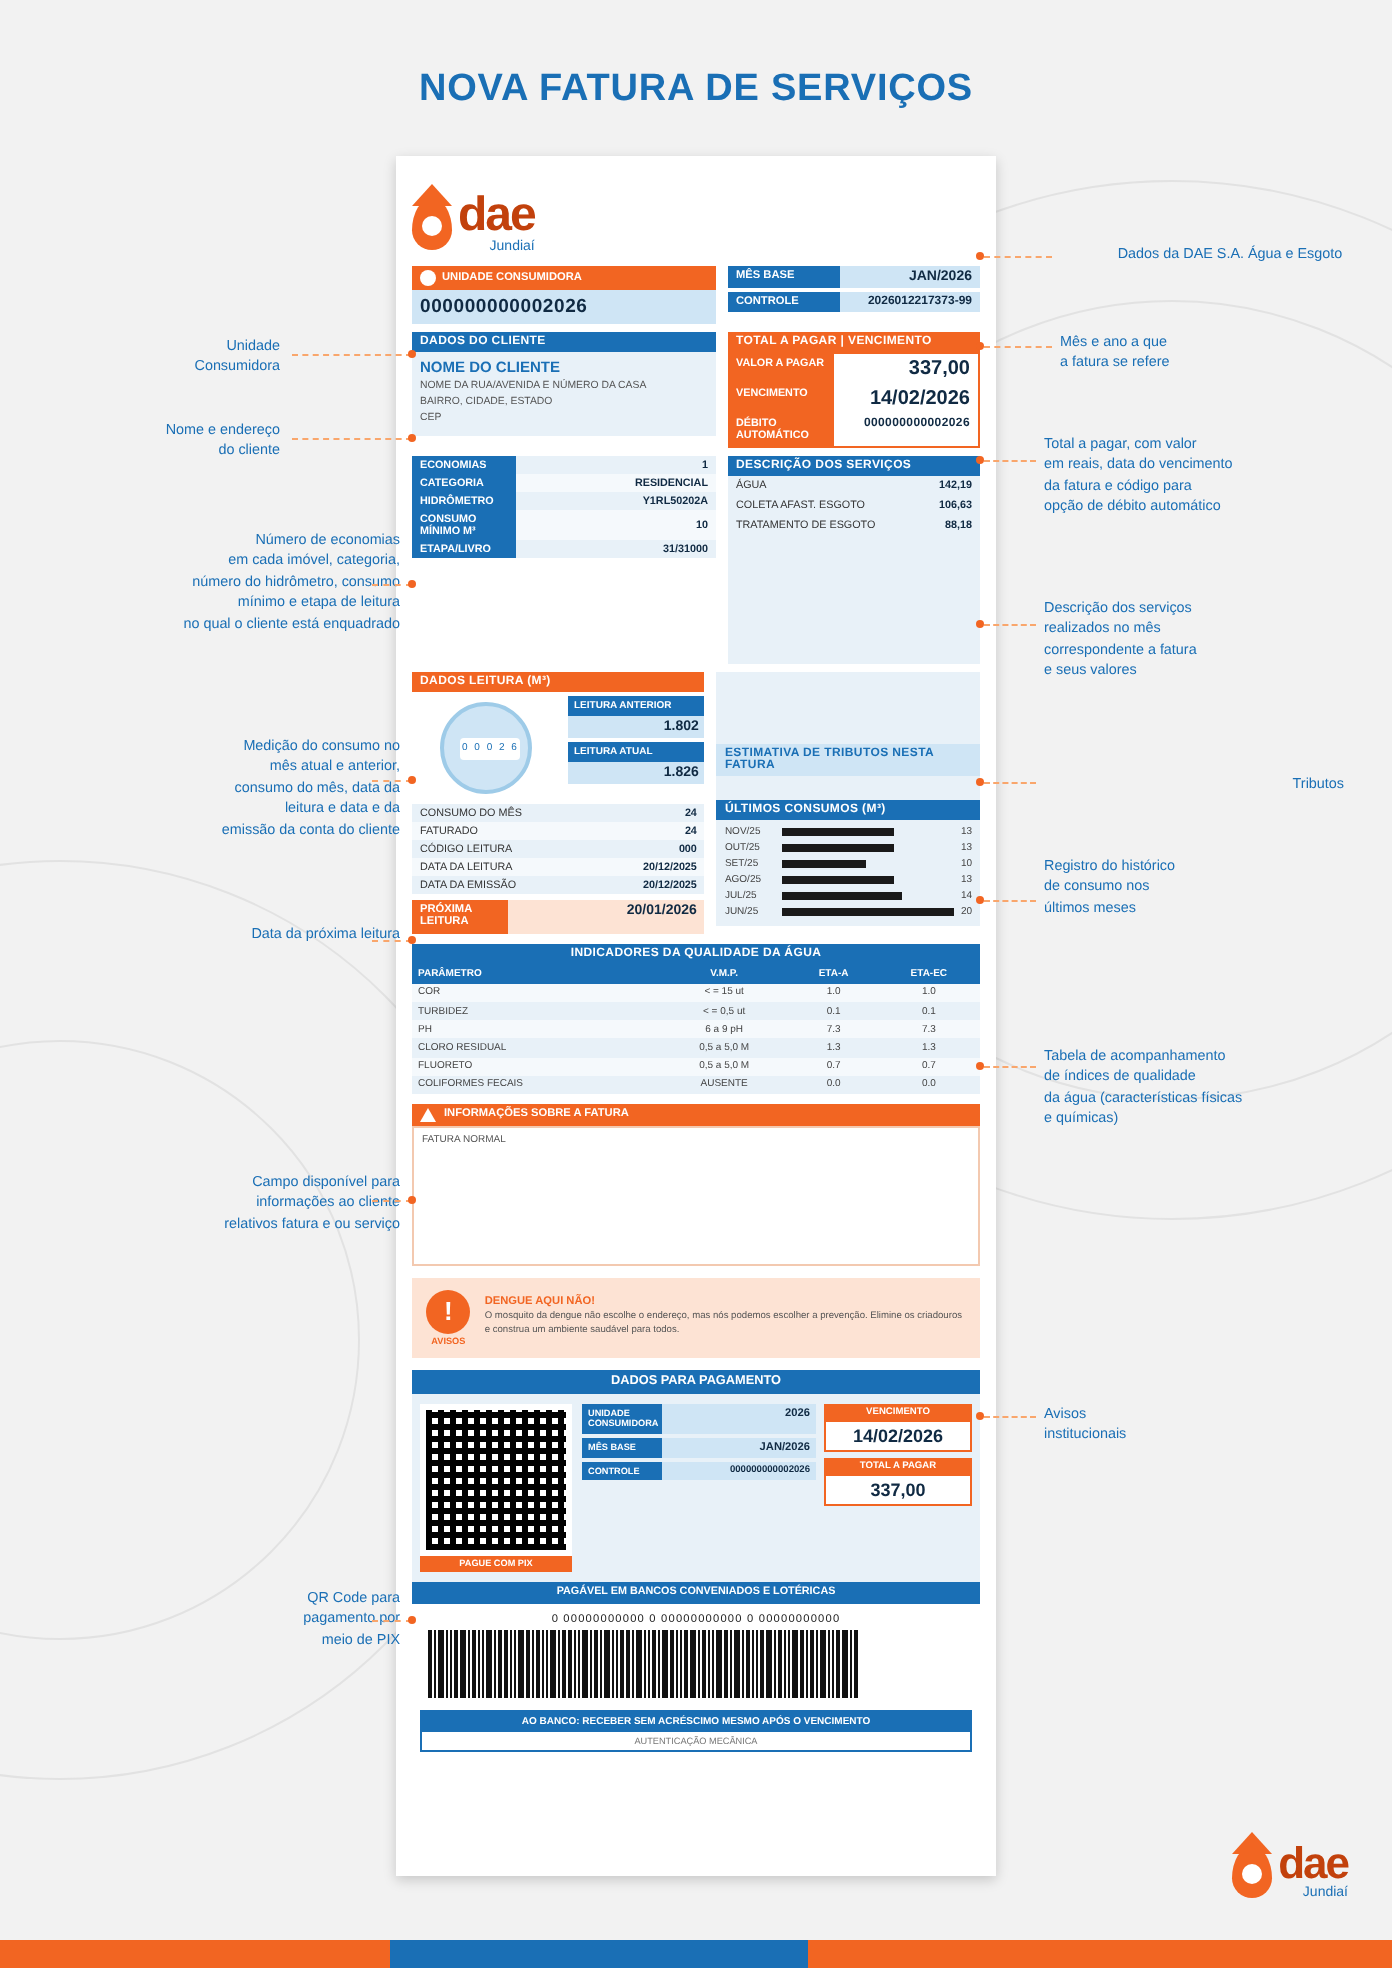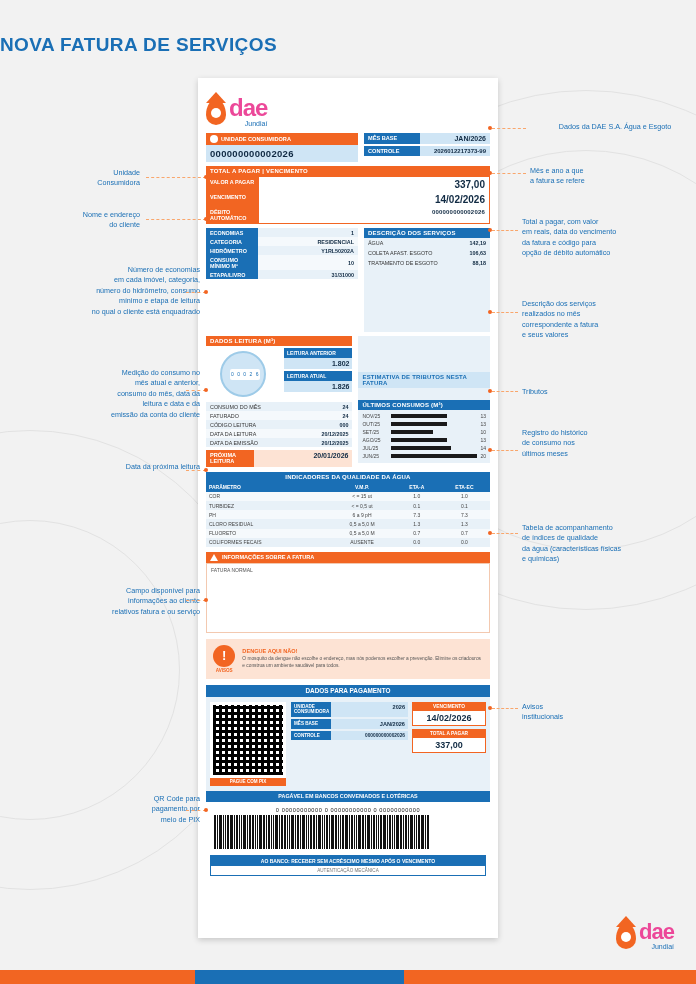--- a/index.html
+++ b/index.html
@@ -20,21 +20,21 @@
   .bg-c2 { width:400px; height:400px; right:-90px; top:150px; }
   .bg-c3 { width:300px; height:300px; left:-120px; top:520px; }
   .bg-c4 { width:460px; height:460px; left:-200px; top:430px; }
   .bottom-bar { position:absolute; left:0; right:0; bottom:0; height:14px; display:flex; }
   .bb1 { width:28%; background:#f26522; }
   .bb2 { width:30%; background:#1a6fb5; }
   .bb3 { flex:1; background:#f26522; }
 
   
   .page-title {
-    position:absolute; top:34px; left:0; right:0; 
+    position:absolute; top:34px; left:0; right:0; text-align:center;
     font-size:19px; font-weight:bold; color:#1a6fb5; letter-spacing:.4px;
   }
 
   
   .sheet {
     position:absolute; left:198px; top:78px; width:300px; height:860px;
     background:#ffffff; box-shadow:0 2px 6px rgba(0,0,0,.18);
     padding:8px 8px 0 8px;
   }
 
@@ -45,21 +45,21 @@
     width:20px;height:26px;background:#f26522;
     border-radius:50% 50% 50% 50% / 62% 62% 38% 38%;
     transform:rotate(0deg); position:relative;
   }
   .drop:after{
     content:""; position:absolute; left:50%; top:-7px; transform:translateX(-50%);
     border-left:10px solid transparent;border-right:10px solid transparent;border-bottom:11px solid #f26522;
   }
   .drop-in{position:absolute;left:5px;top:9px;width:10px;height:10px;border-radius:50%;background:#fff;}
   .logo-text { line-height:1; }
-  .logo-dae { font-size:24px; font-weight:bold; color:#ec4899; letter-spacing:-1px;}
+  .logo-dae { font-size:24px; font-weight:bold; color:#c2410c; letter-spacing:-1px;}
   .logo-sub { font-size:7px; color:#1a6fb5; text-align:right; }
 
   .hdr-box {
     flex:1; border:1px solid #f26522; background:#fff;
   }
   .hdr-title { background:#f26522; color:#fff; font-size:7.5px; font-weight:bold; padding:2px 4px; }
   .hdr-lines { font-size:5.6px; color:#444; padding:2px 4px 3px; line-height:1.5; }
 
   
   .orange-bar { background:#f26522; color:#fff; font-size:6px; font-weight:bold; padding:2px 4px; letter-spacing:.2px;}
@@ -209,20 +209,31 @@
         <div class="v">JAN/2026</div>
       </div>
       <div class="kv" style="margin-top:2px">
         <div class="k">CONTROLE</div>
         <div class="v" style="font-size:6px">2026012217373-99</div>
       </div>
     </div>
   </div>
 
   <div class="row2" style="margin-top:4px;">
+    <div class="col-l">
+      <div class="blue-bar">DADOS DO CLIENTE</div>
+      <div class="client-box">
+        <div class="client-name">NOME DO CLIENTE</div>
+        <div class="client-addr">
+          <div>NOME DA RUA/AVENIDA E NÚMERO DA CASA</div>
+          <div>BAIRRO, CIDADE, ESTADO</div>
+          <div>CEP</div>
+        </div>
+      </div>
+    </div>
     <div class="col-r">
       <div class="orange-bar">TOTAL A PAGAR | VENCIMENTO</div>
       <div class="tot-box">
         <div class="tot-row">
           <div class="k">VALOR A PAGAR</div>
           <div class="v">337,00</div>
         </div>
         <div class="tot-row">
           <div class="k">VENCIMENTO</div>
           <div class="v">14/02/2026</div>
@@ -618,21 +629,21 @@
 <div class="dashline" style="left:492px; top:230px; width:26px;"></div>
 <div class="dot" style="left:488px; top:228px;"></div>
 
 <div class="ann right" style="left:522px; top:299px; width:168px; white-space:pre-line;">Descrição dos serviços
 realizados no mês
 correspondente a fatura
 e seus valores</div>
 <div class="dashline" style="left:492px; top:312px; width:26px;"></div>
 <div class="dot" style="left:488px; top:310px;"></div>
 
-<div class="ann right" style="left:522px; top:387px; width:150px;">Tributos</div>
+<div class="ann right" style="left:522px; top:387px; width:150px;text-align:right;">Tributos</div>
 <div class="dashline" style="left:492px; top:391px; width:26px;"></div>
 <div class="dot" style="left:488px; top:389px;"></div>
 
 <div class="ann right" style="left:522px; top:428px; width:160px; white-space:pre-line;">Registro do histórico
 de consumo nos
 últimos meses</div>
 <div class="dashline" style="left:492px; top:450px; width:26px;"></div>
 <div class="dot" style="left:488px; top:448px;"></div>
 
 <div class="ann right" style="left:522px; top:523px; width:168px; white-space:pre-line;">Tabela de acompanhamento

